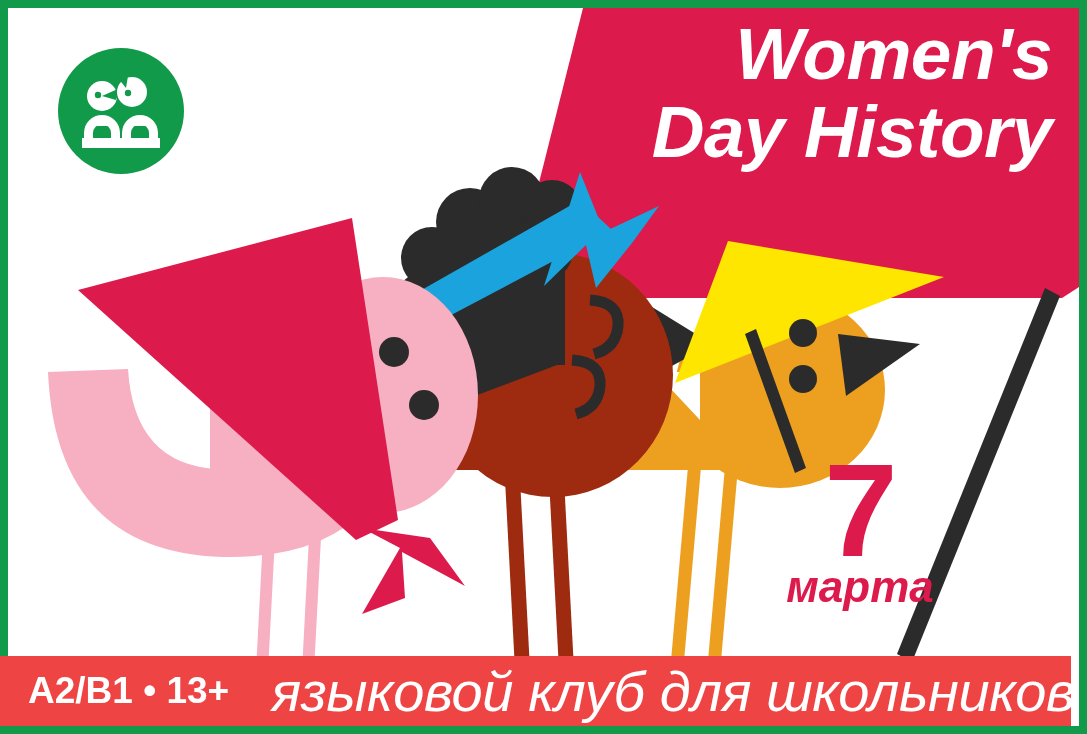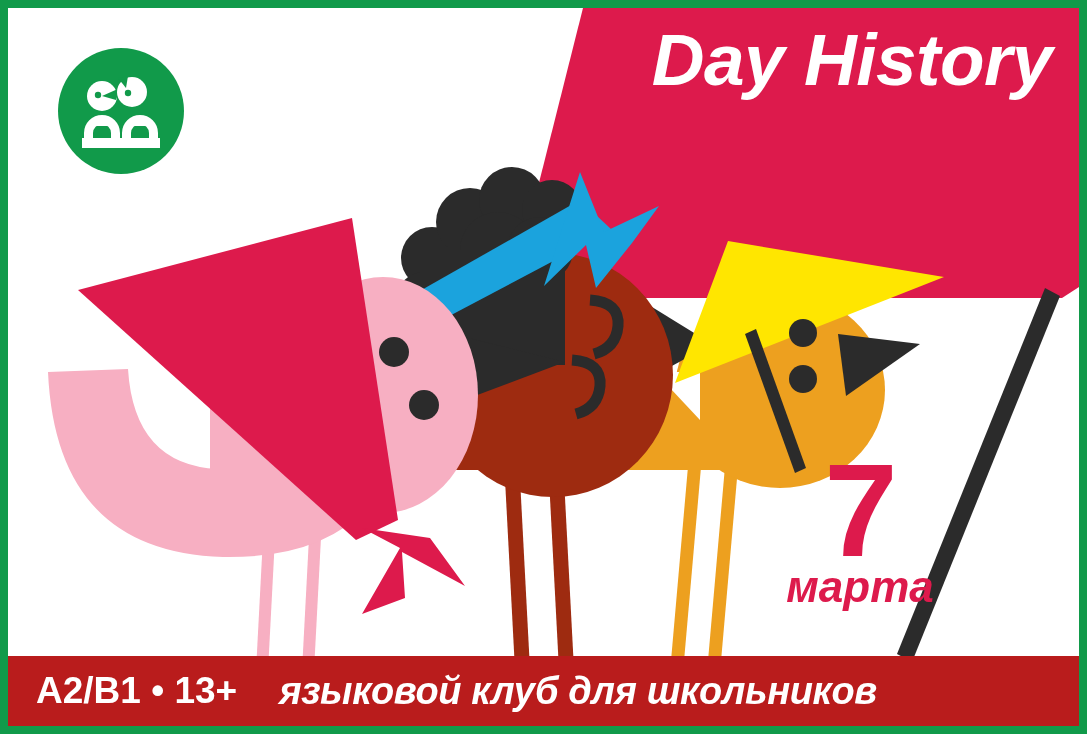--- a/index.html
+++ b/index.html
@@ -81,45 +81,45 @@
     font-weight: bold;
     font-style: italic;
     font-size: 44px;
     line-height: 1;
     margin-top: -6px;
   }
 
   
   #bottom-bar {
     position: absolute;
-    left: 8px;
+    left: 0;
     bottom: 8px;
     width: 1071px;
     height: 70px;
-    background: #b91c1c;
+    background: #ef4444;
     display: flex;
     align-items: center;
     z-index: 50;
   }
   #bottom-bar .level-badge {
     color: #ffffff;
     font-family: "Liberation Sans", sans-serif;
     font-weight: bold;
     font-style: normal;
     font-size: 37px;
     letter-spacing: 0px;
     margin-left: 28px;
     white-space: nowrap;
   }
   #bottom-bar .tagline {
     color: #ffffff;
     font-family: "Liberation Sans", sans-serif;
-    font-weight: bold;
+    font-weight: normal;
     font-style: italic;
-    font-size: 38px;
+    font-size: 56px;
     letter-spacing: -0.4px;
     margin-left: 42px;
     white-space: nowrap;
     text-align: center;
   }
 
   
   #logo {
     position: absolute;
     left: 58px;
@@ -241,20 +241,21 @@
       <rect x="24" y="78" width="78" height="12" fill="#119A4A"></rect>
       <g>
         <path d="M 26 91 v -6 a 18 18 0 0 1 36 0 v 6 h -9 v -6 a 9 9 0 0 0 -18 0 v 6 z" fill="#FFFFFF"></path>
         <path d="M 64 91 v -6 a 18 18 0 0 1 36 0 v 6 h -9 v -6 a 9 9 0 0 0 -18 0 v 6 z" fill="#FFFFFF"></path>
         <rect x="24" y="90" width="78" height="10" fill="#FFFFFF"></rect>
       </g>
     </svg>
   </div>
 
   <div id="title-block">
+    <span class="title-line first">Women's</span>
     <span class="title-line second">Day History</span>
   </div>
 
   <div id="date-block">
     <span class="day-number">7</span>
     <span class="month-name">марта</span>
   </div>
 
   <div id="bottom-bar">
     <span class="level-badge">A2/B1 • 13+</span>

